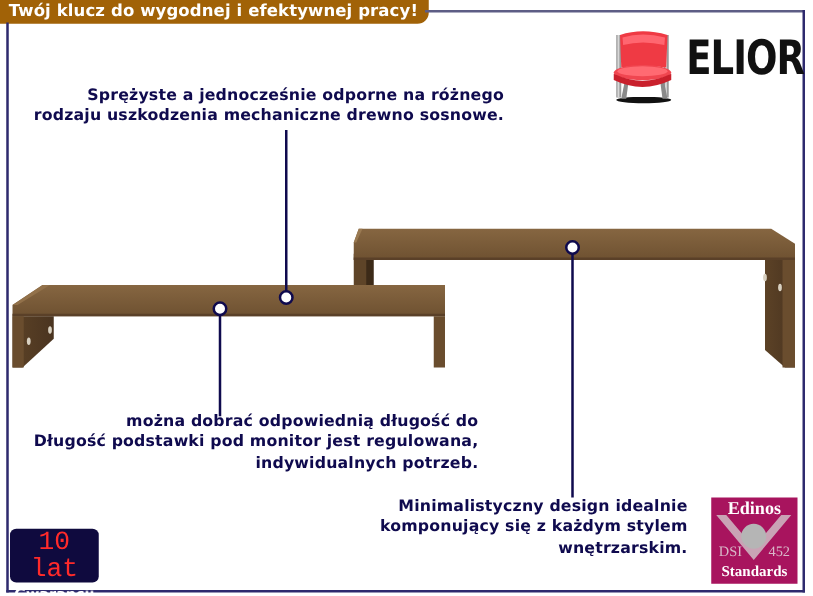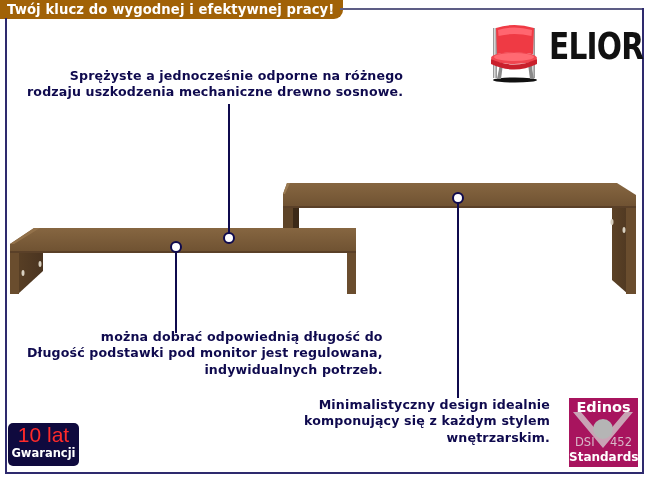--- a/index.html
+++ b/index.html
@@ -28,27 +28,28 @@
   .callout-line { background: #0f0a4e; width: 2px; }
   .callout-dot {
     width: 8px; height: 8px; border-radius: 50%;
     background: #ffffff; border: 2.5px solid #0f0a4e;
   }
 
   .warranty {
     left: 8px; top: 423px; width: 71px; height: 43px;
     background: #0f0a3e; border-radius: 5px; text-align: center;
   }
-  .warranty-years { display: block; color: #ff2a2a; font-size: 21px; line-height: 22px; margin-top: 1px; font-family: Liberation Sans, sans-serif; }
+  .warranty-years { display: block; color: #ff2a2a; font-size: 21px; line-height: 22px; margin-top: 1px; font-family: Liberation Mono, monospace; }
   .warranty-label { display: block; color: #ffffff; font-size: 11.5px; line-height: 14px; font-weight: bold; }
 
   .edinos {
     left: 569px; top: 398px; width: 69px; height: 69px;
     background: #a8145e; color: #ffffff; text-align: center;
     overflow: hidden;
+    font-family: Liberation Serif, serif;
   }
   .edinos-title { position: absolute; left: 0; width: 100%; top: 1px; font-size: 14.5px; font-weight: bold; line-height: 17px; }
   .edinos-dsi { position: absolute; left: 6px; top: 38px; font-size: 11.5px; color: #d8b8c8; line-height: 13px; }
   .edinos-num { position: absolute; right: 6px; top: 38px; font-size: 11.5px; color: #d8b8c8; line-height: 13px; }
   .edinos-std { position: absolute; left: 0; width: 100%; top: 52px; font-size: 12px; font-weight: bold; line-height: 14px; }
 </style>
 </head>
 <body>
 
 <div class="abs title-bar">Twój klucz do wygodnej i efektywnej pracy!</div>

